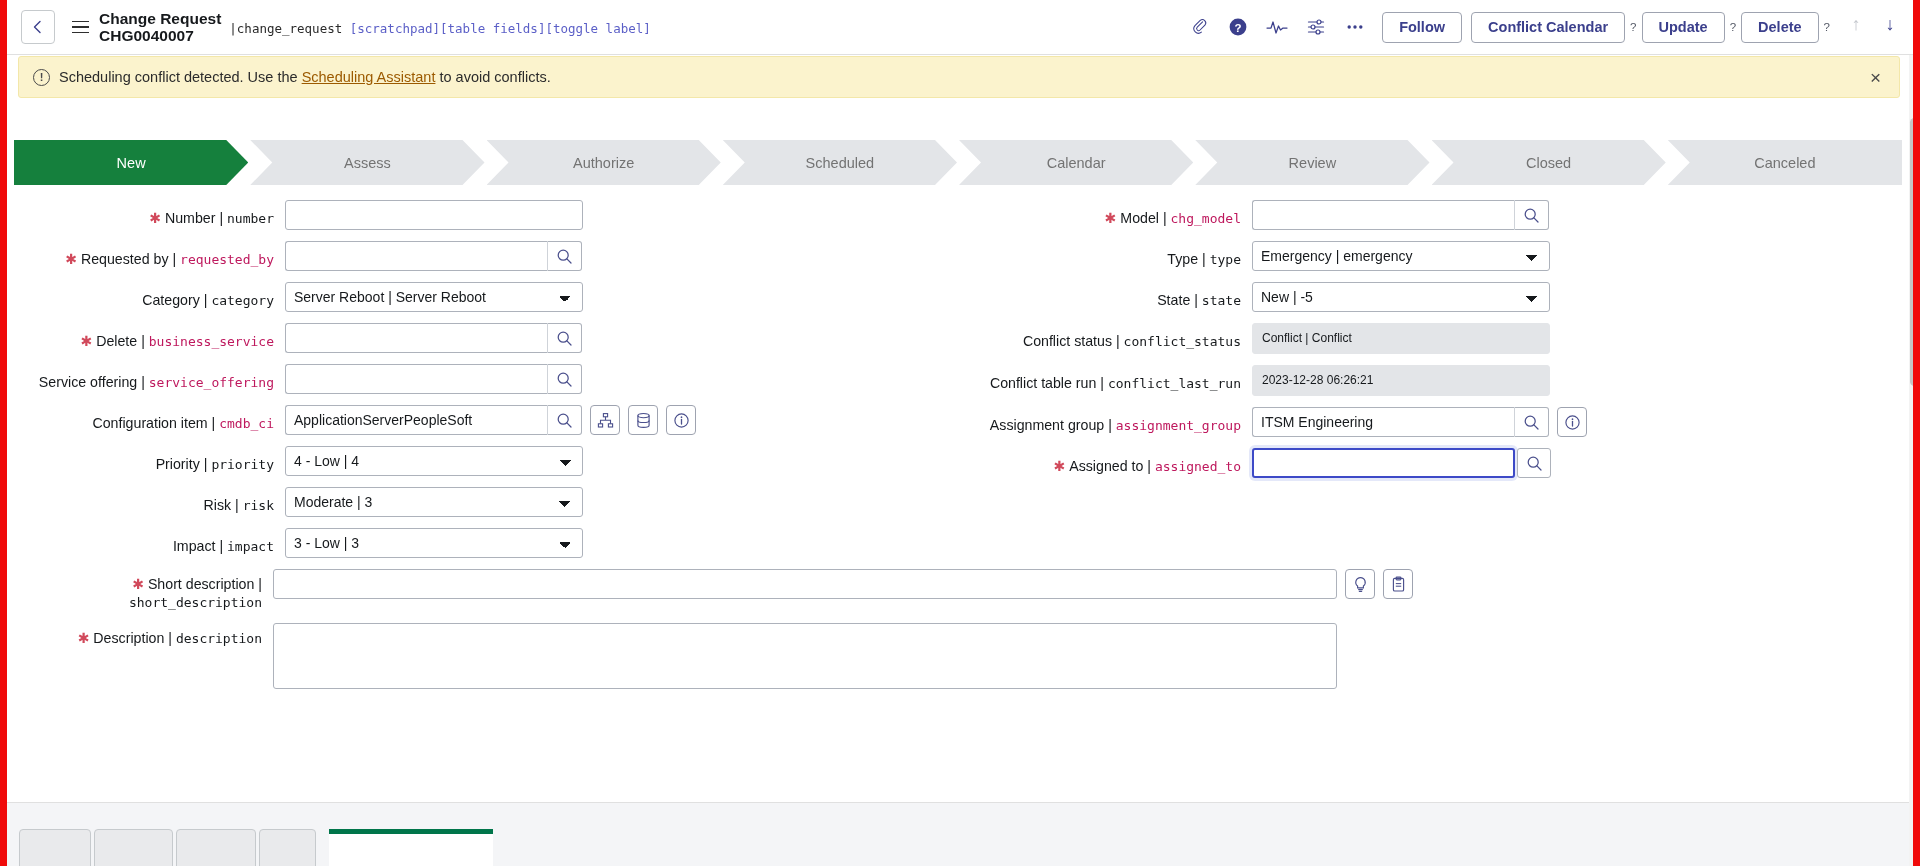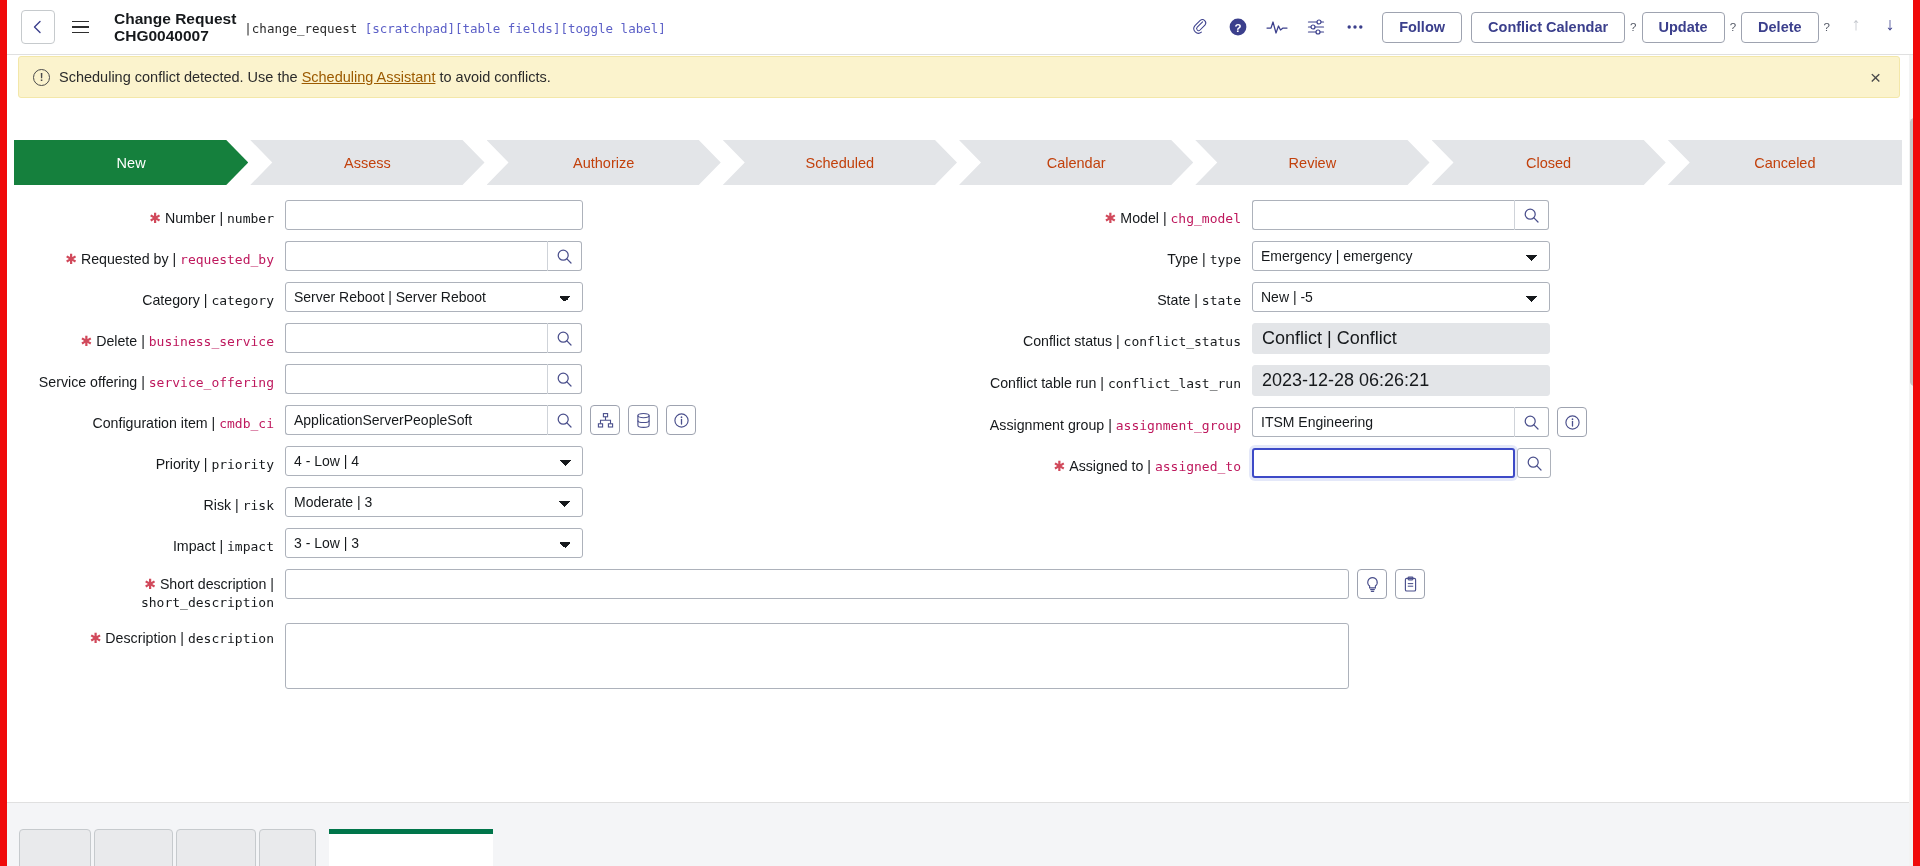--- a/index.html
+++ b/index.html
@@ -38,21 +38,21 @@
     background: #fff;
     display: flex; align-items: center; justify-content: center;
     color: #3b3f8c; flex: none;
   }
   .hamburger {
     width: 30px; height: 34px; margin-left: 10px;
     display: flex; flex-direction: column; justify-content: center;
     align-items: center; gap: 4px; flex: none;
   }
   .hamburger span { display: block; width: 17px; height: 1.6px; background: #2e2e2e; }
-  .title-wrap { margin-left: 19px; display: flex; align-items: flex-end; flex: none; }
+  .title-wrap { margin-left: 4px; display: flex; align-items: flex-end; flex: none; }
   .title-stack { line-height: 1.12; }
   .title-line1 {
     font-size: 15.5px; font-weight: bold; color: #16191c; white-space: nowrap;
   }
   .title-line2 {
     font-size: 15.5px; font-weight: bold; color: #16191c; white-space: nowrap;
   }
   .title-meta {
     margin-left: 8px; font-family: "DejaVu Sans Mono", monospace;
     font-size: 12.5px; color: #3b3f8c; white-space: nowrap;
@@ -106,21 +106,21 @@
     padding: 0 4px;
   }
 
   
   .flowbar {
     position: absolute; top: 140px; left: 14px; right: 18px; height: 45px;
     display: flex; overflow: hidden;
   }
   .flow-step {
     position: relative; flex: 1 1 0;
-    background: #e3e5e8; color: #c2410c;
+    background: #e3e5e8; color: #737373;
     display: flex; align-items: center; justify-content: center;
     font-size: 14.5px;
     margin-right: 2px;
     clip-path: polygon(0 0, calc(100% - 22px) 0, 100% 50%, calc(100% - 22px) 100%, 0 100%, 22px 50%);
   }
   .flow-step:first-child {
     clip-path: polygon(0 0, calc(100% - 22px) 0, 100% 50%, calc(100% - 22px) 100%, 0 100%);
   }
   .flow-step:last-child {
     clip-path: polygon(0 0, 100% 0, 100% 100%, 0 100%, 22px 50%);
@@ -186,38 +186,38 @@
     background-image:
       linear-gradient(45deg, transparent 50%, #16191c 50%),
       linear-gradient(135deg, #16191c 50%, transparent 50%);
     background-position: calc(100% - 17px) 13px, calc(100% - 11px) 13px;
     background-size: 6px 6px, 6px 6px;
     background-repeat: no-repeat;
   }
   .ro {
     width: 298px; min-height: 30px;
     background: #e3e5e8; border: 1px solid #e3e5e8; border-radius: 3px;
-    font-size: 18px; color: #16191c; padding: 5px 9px; line-height: 19px;
+    font-size: 12px; color: #16191c; padding: 5px 9px; line-height: 19px;
   }
 
   .ibtn {
     width: 30px; height: 30px; margin-left: 8px;
     border: 1px solid #9ea3b0; border-radius: 4px; background: #fff;
     display: flex; align-items: center; justify-content: center;
     color: #4a4f8c; flex: none;
   }
 
   .ta {
     width: 1064px; height: 66px;
     border: 1px solid #adb2bb; border-radius: 3px; background: #fff;
     font-size: 14px; color: #16191c; padding: 6px 8px;
     font-family: "Liberation Sans", sans-serif; resize: none;
   }
 
-  .fullrow { display: flex; align-items: flex-start; margin-bottom: 11px; padding-left: 18px; }
+  .fullrow { display: flex; align-items: flex-start; margin-bottom: 11px; padding-left: 6px; }
   .fullrow .flabel { width: 260px; }
 
   
   .footer {
     position: absolute; left: 7px; right: 7px; bottom: 0; height: 64px;
     background: #f4f5f7; border-top: 1px solid #e0e0e0;
   }
   .footer-btns {
     position: absolute; left: 12px; top: 26px; display: flex; gap: 3px; align-items: flex-start;
   }

